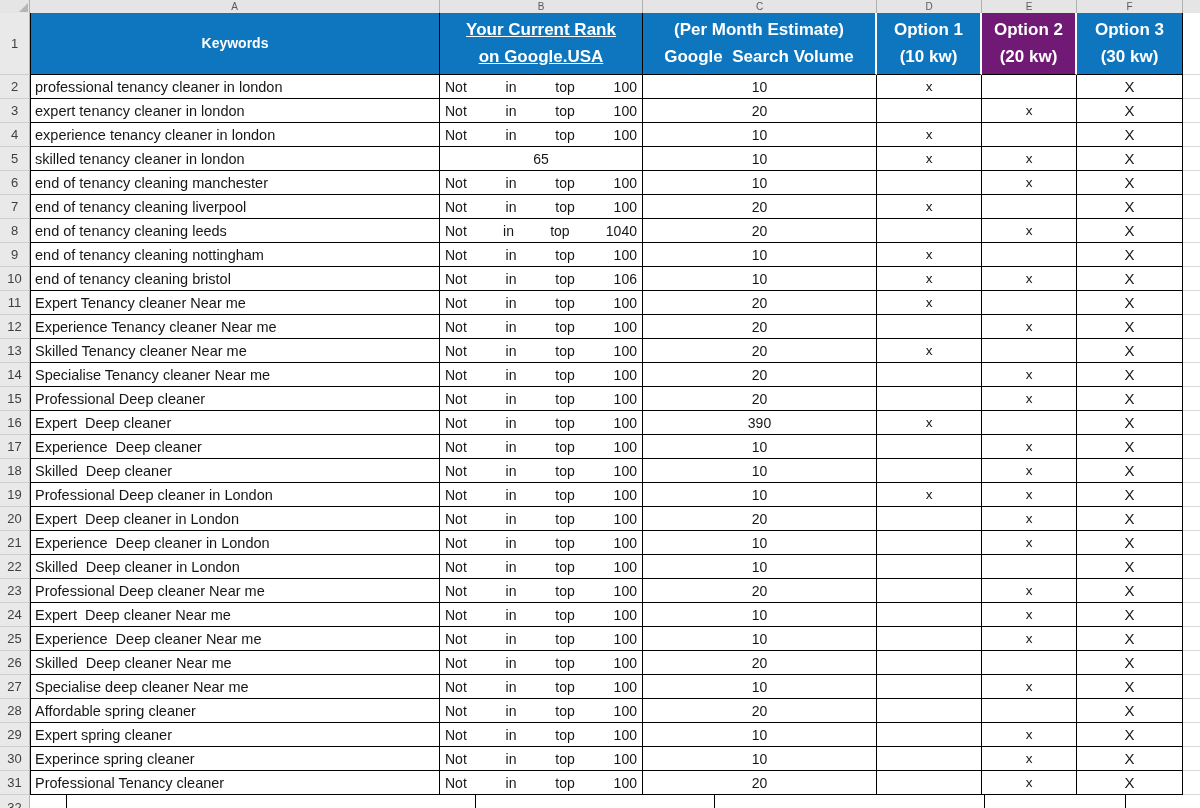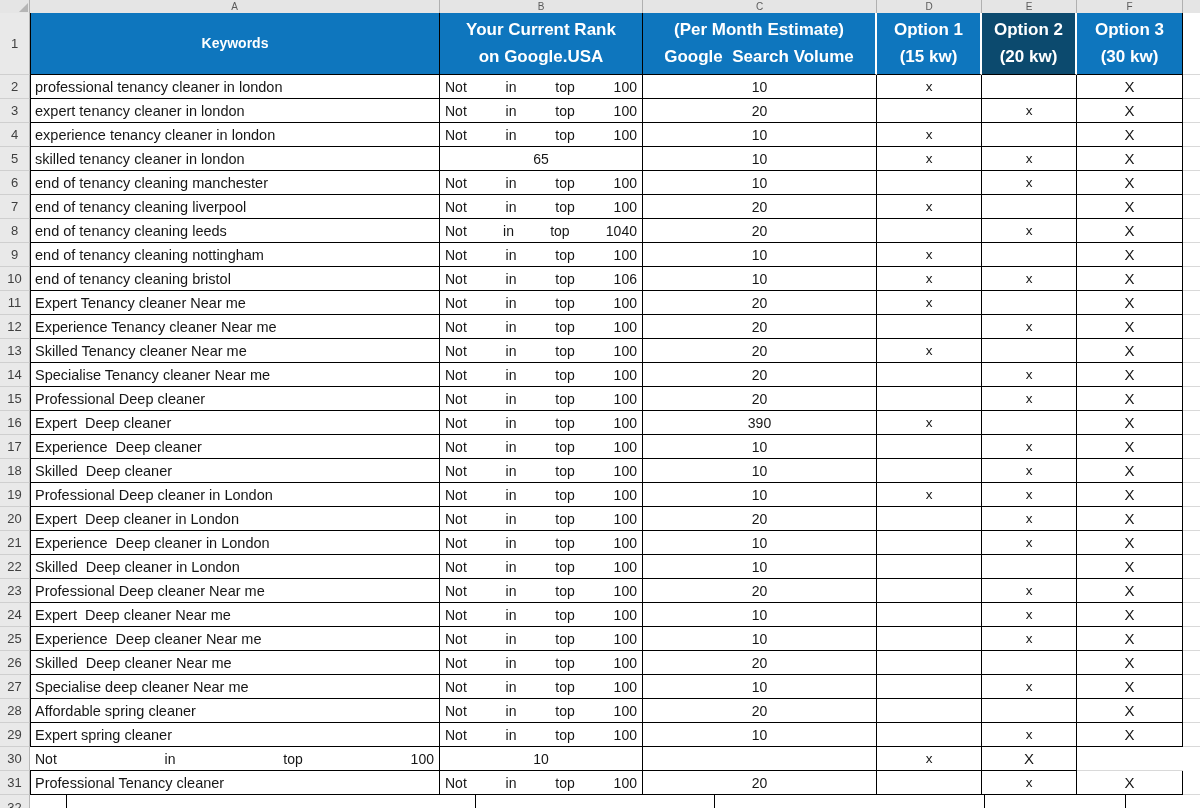--- a/index.html
+++ b/index.html
@@ -23,21 +23,21 @@
   
   .header-row { height:62px; }
   .rowhdr { background:#e9e9e9; border-right:1px solid #b7b7b7; border-bottom:1px solid #cfcfcf;
             display:flex; align-items:center; justify-content:center;
             font-size:13px; color:#3f3f3f; overflow:hidden; }
   .hcell { color:#fff; font-weight:bold; display:flex; flex-direction:column;
            align-items:center; justify-content:center; text-align:center;
            border-bottom:1px solid #000; line-height:1.55; font-size:17px; overflow:hidden; }
   .hcell span { white-space:pre-wrap; }
   .hcell.ha { border-left:1px solid #000; border-right:1px solid #000; font-size:14px; }
-  .hcell.hb { border-right:1px solid #000; }
+  .hcell.hb { border-right:1px solid #000;text-decoration:underline; }
   .hcell.hc, .hcell.hd, .hcell.he { border-right:2px solid #fff; }
   .hcell.hf { border-right:1px solid #000; }
   .sliver { border-bottom:1px solid #d9d9d9; background:#fff; }
   .header-row .sliver { border-bottom:1px solid #d9d9d9; }
 
   
   .row { height:24px; }
   .cell { background:#fff; border-right:1px solid #000; border-bottom:1px solid #000;
           display:flex; align-items:center; font-size:14px; color:#161616; overflow:hidden; }
   .cell span { white-space:pre-wrap; }
@@ -81,23 +81,23 @@
     <div class="hcell hb" style="background:#0e76be">
       <span>Your Current Rank</span>
       <span>on Google.USA</span>
     </div>
     <div class="hcell hc" style="background:#0e76be">
       <span>(Per Month Estimate)</span>
       <span>Google  Search Volume</span>
     </div>
     <div class="hcell hd" style="background:#0e76be">
       <span>Option 1</span>
-      <span>(15 kw)</span>
+      <span>(10 kw)</span>
     </div>
-    <div class="hcell he" style="background:#0c4a6e">
+    <div class="hcell he" style="background:#701a75">
       <span>Option 2</span>
       <span>(20 kw)</span>
     </div>
     <div class="hcell hf" style="background:#0e76be">
       <span>Option 3</span>
       <span>(30 kw)</span>
     </div>
     <div class="sliver"></div>
   </div>
 
@@ -795,20 +795,23 @@
           <span>x</span>
         </div>
         <div class="cell cf center optcap">
           <span>X</span>
         </div>
         <div class="sliver"></div>
       </div>
       <div class="grid-row row">
         <div class="rowhdr">
           <span>30</span>
+        </div>
+        <div class="cell ca">
+          <span>Experince spring cleaner</span>
         </div>
         <div class="cell cb justify">
           <span>Not</span>
           <span>in</span>
           <span>top</span>
           <span>100</span>
         </div>
         <div class="cell cc center">
           <span>10</span>
         </div>

